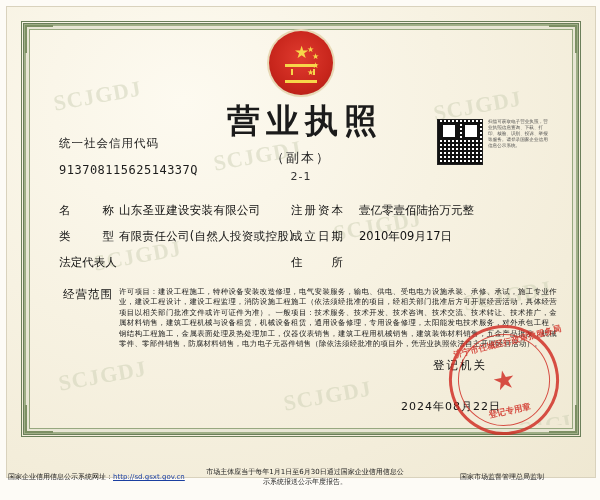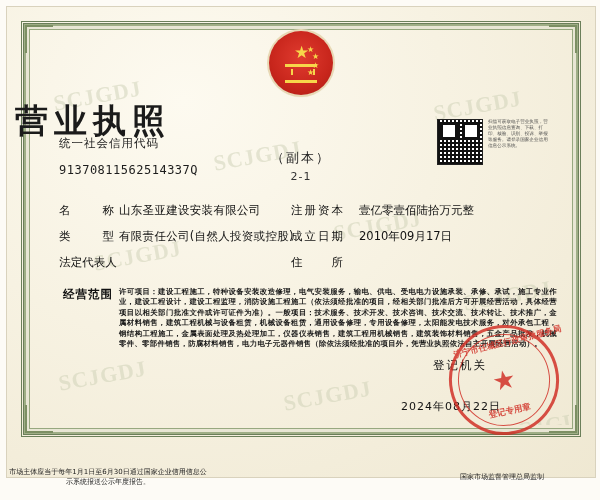--- a/index.html
+++ b/index.html
@@ -62,21 +62,21 @@
     position:absolute;left:9px;top:26px;width:32px;height:13px;
     border-top:3px solid #f7d64a;border-bottom:3px solid #f7d64a;
   }
   .emblem .gate:after{
     content:"";position:absolute;left:6px;top:2px;width:20px;height:6px;
     border-left:2px solid #f7d64a;border-right:2px solid #f7d64a;
   }
 
   
   .title{
-    position:absolute;left:0;right:0;top:92px;
+    position:absolute;left:0;right:0;top:92px;text-align:center;
     font-family:"Liberation Serif","DejaVu Serif",serif;
     font-size:33px;font-weight:bold;color:#1b1b1b;letter-spacing:6px;margin-left:8px;
   }
   .subtitle{
     position:absolute;left:0;right:0;top:142px;text-align:center;
     font-size:13px;color:#222;letter-spacing:2px;
     font-family:"Liberation Serif","DejaVu Serif",serif;
   }
   .sheetno{
     position:absolute;left:0;right:0;top:163px;text-align:center;
@@ -109,21 +109,21 @@
   .qr:after{right:2px;top:2px;}
   .qrtext{font-size:4.6px;line-height:6px;color:#4a4a4a;width:60px;}
 
   
   .fields{position:absolute;left:50px;top:196px;width:500px;font-size:11.5px;color:#111;}
   .row{display:flex;margin-bottom:11px;}
   .col-l{width:255px;display:flex;}
   .k{width:62px;flex:none;letter-spacing:3px;color:#111;text-align:center;}
   .k.wide{width:62px;letter-spacing:0px;}
   .v{flex:1;color:#111;letter-spacing:.3px;}
-  .scope{margin-top:17px;display:flex;font-weight:bold;}
+  .scope{margin-top:17px;display:flex;}
   .scope .k{width:62px;flex:none;letter-spacing:1px;}
   .scope .v{
     width:250px;font-size:7.4px;line-height:10.4px;color:#1a1a1a;text-align:justify;
   }
   .rightcol{position:absolute;right:28px;top:0;width:238px;}
   .r-row{display:flex;margin-bottom:11px;font-size:11.5px;}
   .r-k{width:68px;flex:none;letter-spacing:2px;}
   .r-v{flex:1;}
   .r-addr{font-size:10px;}
 
@@ -259,16 +259,19 @@
       <div class="star">★</div>
       <div class="txt">
         <span style="transform:translate(-44px,-40px) rotate(-2deg);">济宁市任城区行政审批服务局</span>
         <span style="transform:translate(-22px,26px);">登记专用章</span>
       </div>
     </div>
 
   </div>
 
   <div class="footer">
+    <div class="f-left">
+      <span>国家企业信用信息公示系统网址：</span><a href="#">http://sd.gsxt.gov.cn</a>
+    </div>
     <div class="f-mid">市场主体应当于每年1月1日至6月30日通过国家企业信用信息公示系统报送公示年度报告。</div>
     <div class="f-right">国家市场监督管理总局监制</div>
   </div>
 </div>
 
 </body></html>

